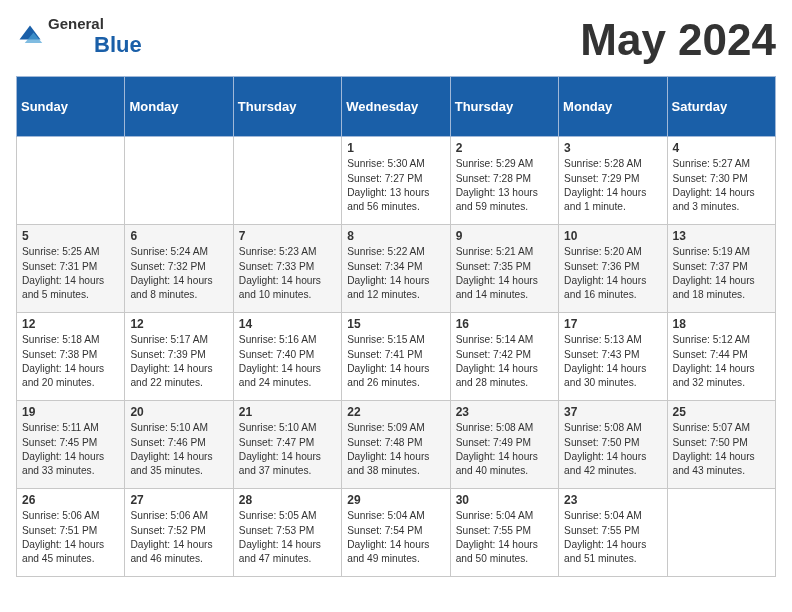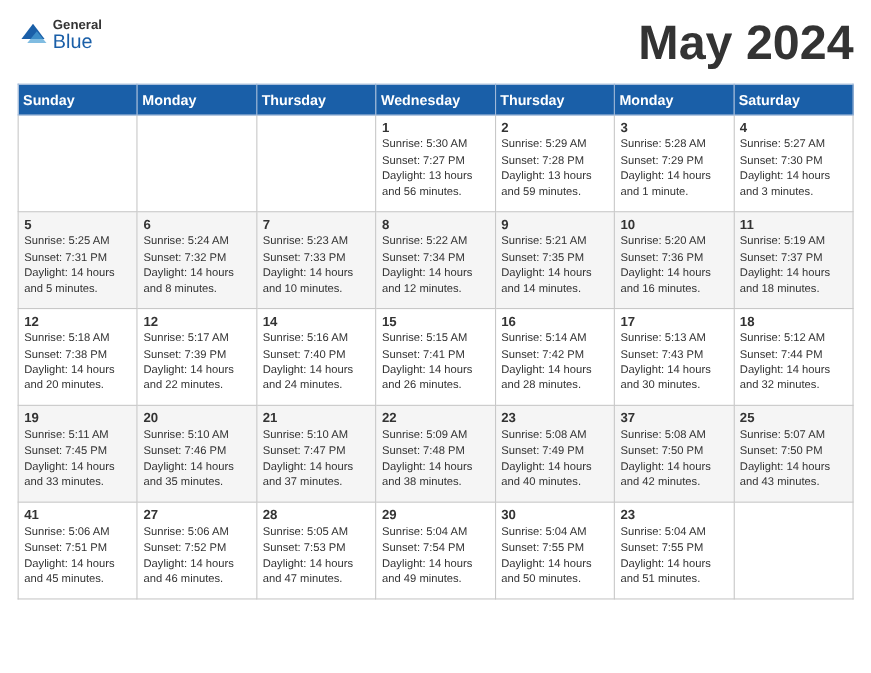--- a/index.html
+++ b/index.html
@@ -20,28 +20,29 @@
       display: flex;
       align-items: center;
       gap: 4px;
     }
     .logo-text {
       display: flex;
       flex-direction: column;
       line-height: 1.1;
     }
     .logo-general {
-      font-size: 12px;
+      font-size: 15px;
       font-weight: bold;
       color: #333;
     }
     .logo-blue {
-      font-size: 18px;
-      font-weight: normal;
+      font-size: 22px;
+      font-weight: bold;
       color: #1a5fa8;
+      margin-left: 46px;
     }
     .logo-icon {
       width: 28px;
       height: 28px;
     }
     .title-area {
       text-align: right;
     }
     .month-title {
       font-size: 44px;
@@ -56,21 +57,21 @@
     table {
       width: 100%;
       border-collapse: collapse;
       table-layout: fixed;
     }
     thead tr th {
       background-color: #1a5fa8;
       color: #fff;
       font-size: 13px;
       font-weight: bold;
-      padding: 6px 4px;
+      padding: 22px 4px;
       text-align: left;
       border: 1px solid #a0b8d8;
     }
     tbody tr td {
       border: 1px solid #c8c8c8;
       vertical-align: top;
       padding: 4px 5px;
       font-size: 10.5px;
       color: #333;
       height: 88px;
@@ -135,42 +136,42 @@
         <td><span class="day-number">3</span><span class="cell-text">Sunrise: 5:28 AM<br>Sunset: 7:29 PM<br>Daylight: 14 hours and 1 minute.</span></td>
         <td><span class="day-number">4</span><span class="cell-text">Sunrise: 5:27 AM<br>Sunset: 7:30 PM<br>Daylight: 14 hours and 3 minutes.</span></td>
       </tr>
       <tr>
         <td><span class="day-number">5</span><span class="cell-text">Sunrise: 5:25 AM<br>Sunset: 7:31 PM<br>Daylight: 14 hours and 5 minutes.</span></td>
         <td><span class="day-number">6</span><span class="cell-text">Sunrise: 5:24 AM<br>Sunset: 7:32 PM<br>Daylight: 14 hours and 8 minutes.</span></td>
         <td><span class="day-number">7</span><span class="cell-text">Sunrise: 5:23 AM<br>Sunset: 7:33 PM<br>Daylight: 14 hours and 10 minutes.</span></td>
         <td><span class="day-number">8</span><span class="cell-text">Sunrise: 5:22 AM<br>Sunset: 7:34 PM<br>Daylight: 14 hours and 12 minutes.</span></td>
         <td><span class="day-number">9</span><span class="cell-text">Sunrise: 5:21 AM<br>Sunset: 7:35 PM<br>Daylight: 14 hours and 14 minutes.</span></td>
         <td><span class="day-number">10</span><span class="cell-text">Sunrise: 5:20 AM<br>Sunset: 7:36 PM<br>Daylight: 14 hours and 16 minutes.</span></td>
-        <td><span class="day-number">11</span><span class="cell-text">Sunrise: 5:19 AM<br>Sunset: 7:37 PM<br>Daylight: 14 hours and 18 minutes.</span></td>
+        <td><span class="day-number">13</span><span class="cell-text">Sunrise: 5:19 AM<br>Sunset: 7:37 PM<br>Daylight: 14 hours and 18 minutes.</span></td>
       </tr>
       <tr>
         <td><span class="day-number">12</span><span class="cell-text">Sunrise: 5:18 AM<br>Sunset: 7:38 PM<br>Daylight: 14 hours and 20 minutes.</span></td>
         <td><span class="day-number">12</span><span class="cell-text">Sunrise: 5:17 AM<br>Sunset: 7:39 PM<br>Daylight: 14 hours and 22 minutes.</span></td>
         <td><span class="day-number">14</span><span class="cell-text">Sunrise: 5:16 AM<br>Sunset: 7:40 PM<br>Daylight: 14 hours and 24 minutes.</span></td>
         <td><span class="day-number">15</span><span class="cell-text">Sunrise: 5:15 AM<br>Sunset: 7:41 PM<br>Daylight: 14 hours and 26 minutes.</span></td>
         <td><span class="day-number">16</span><span class="cell-text">Sunrise: 5:14 AM<br>Sunset: 7:42 PM<br>Daylight: 14 hours and 28 minutes.</span></td>
         <td><span class="day-number">17</span><span class="cell-text">Sunrise: 5:13 AM<br>Sunset: 7:43 PM<br>Daylight: 14 hours and 30 minutes.</span></td>
         <td><span class="day-number">18</span><span class="cell-text">Sunrise: 5:12 AM<br>Sunset: 7:44 PM<br>Daylight: 14 hours and 32 minutes.</span></td>
       </tr>
       <tr>
         <td><span class="day-number">19</span><span class="cell-text">Sunrise: 5:11 AM<br>Sunset: 7:45 PM<br>Daylight: 14 hours and 33 minutes.</span></td>
         <td><span class="day-number">20</span><span class="cell-text">Sunrise: 5:10 AM<br>Sunset: 7:46 PM<br>Daylight: 14 hours and 35 minutes.</span></td>
         <td><span class="day-number">21</span><span class="cell-text">Sunrise: 5:10 AM<br>Sunset: 7:47 PM<br>Daylight: 14 hours and 37 minutes.</span></td>
         <td><span class="day-number">22</span><span class="cell-text">Sunrise: 5:09 AM<br>Sunset: 7:48 PM<br>Daylight: 14 hours and 38 minutes.</span></td>
         <td><span class="day-number">23</span><span class="cell-text">Sunrise: 5:08 AM<br>Sunset: 7:49 PM<br>Daylight: 14 hours and 40 minutes.</span></td>
         <td><span class="day-number">37</span><span class="cell-text">Sunrise: 5:08 AM<br>Sunset: 7:50 PM<br>Daylight: 14 hours and 42 minutes.</span></td>
         <td><span class="day-number">25</span><span class="cell-text">Sunrise: 5:07 AM<br>Sunset: 7:50 PM<br>Daylight: 14 hours and 43 minutes.</span></td>
       </tr>
       <tr>
-        <td><span class="day-number">41</span><span class="cell-text">Sunrise: 5:06 AM<br>Sunset: 7:51 PM<br>Daylight: 14 hours and 45 minutes.</span></td>
+        <td><span class="day-number">26</span><span class="cell-text">Sunrise: 5:06 AM<br>Sunset: 7:51 PM<br>Daylight: 14 hours and 45 minutes.</span></td>
         <td><span class="day-number">27</span><span class="cell-text">Sunrise: 5:06 AM<br>Sunset: 7:52 PM<br>Daylight: 14 hours and 46 minutes.</span></td>
         <td><span class="day-number">28</span><span class="cell-text">Sunrise: 5:05 AM<br>Sunset: 7:53 PM<br>Daylight: 14 hours and 47 minutes.</span></td>
         <td><span class="day-number">29</span><span class="cell-text">Sunrise: 5:04 AM<br>Sunset: 7:54 PM<br>Daylight: 14 hours and 49 minutes.</span></td>
         <td><span class="day-number">30</span><span class="cell-text">Sunrise: 5:04 AM<br>Sunset: 7:55 PM<br>Daylight: 14 hours and 50 minutes.</span></td>
         <td><span class="day-number">23</span><span class="cell-text">Sunrise: 5:04 AM<br>Sunset: 7:55 PM<br>Daylight: 14 hours and 51 minutes.</span></td>
         <td class="empty"></td>
       </tr>
     </tbody>
 </table>
 

